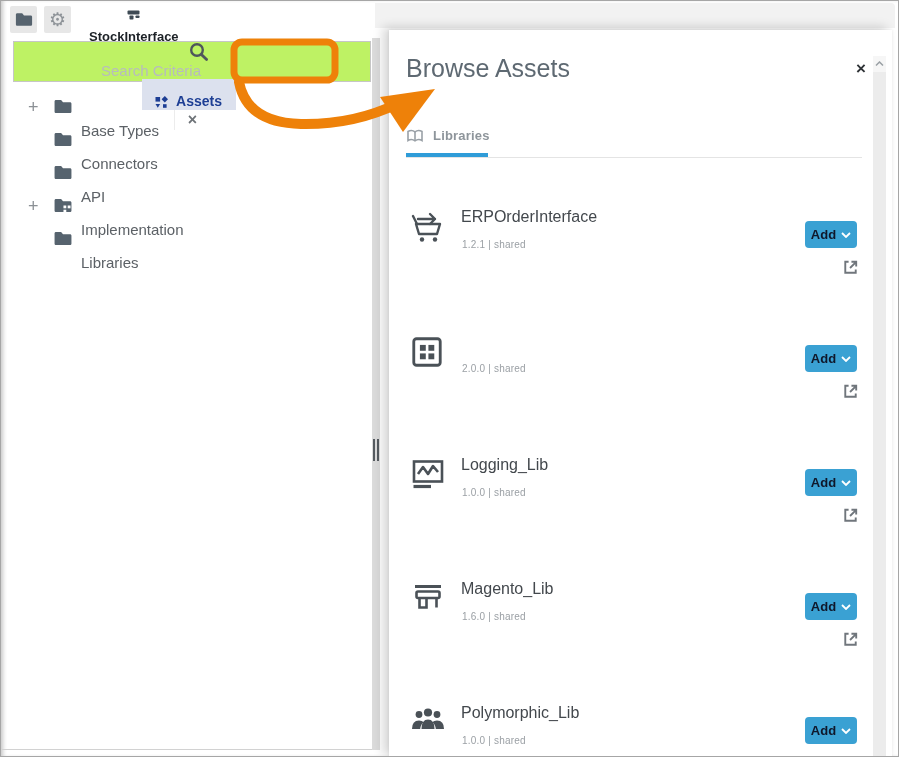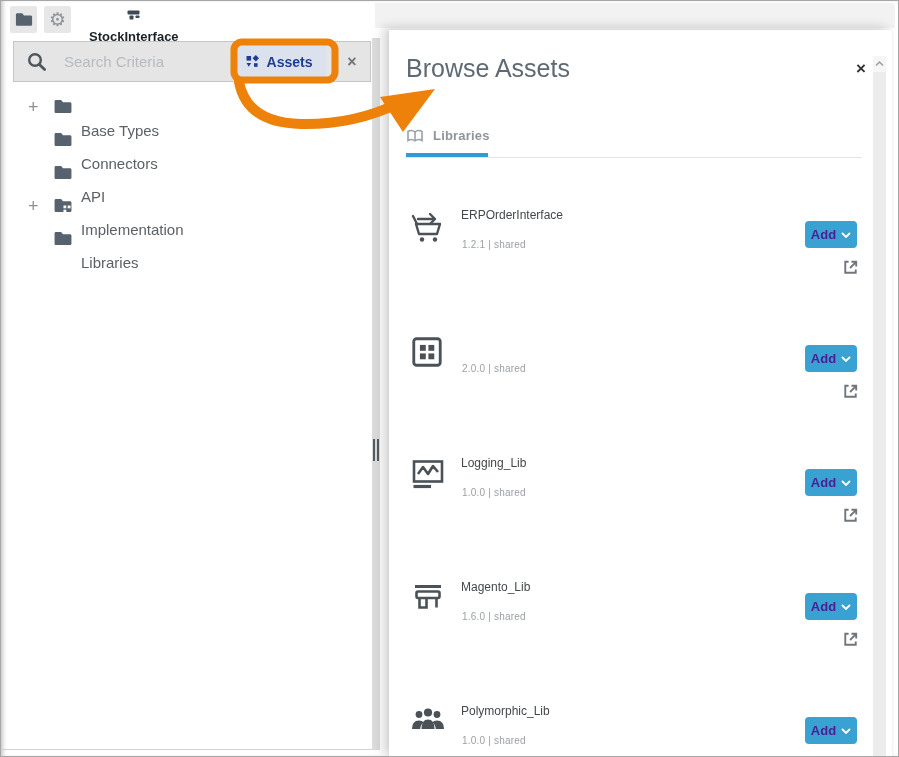--- a/index.html
+++ b/index.html
@@ -11,27 +11,27 @@
   }
   
   .tool-btn{position:absolute;width:27px;height:27px;background:#e7e7e7;border:none;border-radius:2px;
     display:flex;align-items:center;justify-content:center;cursor:pointer;padding:0;}
   .btn-folder{left:9px;top:5px;}
   .btn-gear{left:43px;top:5px;font-size:19px;color:#8e9398;line-height:1;}
   .project-tab{position:absolute;left:88px;top:9px;display:flex;align-items:center;gap:7px;cursor:pointer;flex-direction:column;}
   .project-label{font-size:13px;font-weight:700;color:#1c2126;}
   
   .search-box{position:absolute;left:12px;top:40px;width:358px;height:41px;box-sizing:border-box;
-    border:1px solid #c6c6c6;background:#e5e5e5;display:flex;align-items:center;}
+    border:1px solid #c6c6c6;background:#bef264;display:flex;align-items:center;flex-direction:column;}
   .search-icon{margin-left:13px;display:flex;}
   .search-input{flex:1;border:none;outline:none;background:transparent;font-family:"Liberation Sans",sans-serif;
     font-size:15px;color:#45494e;padding:0 0 0 17px;min-width:0;}
   .search-input::placeholder{color:#b7bbbf;}
   .assets-btn{width:94px;height:31px;flex:0 0 auto;background:#dce1ee;border:none;cursor:pointer;
-    display:flex;align-items:center;justify-content:center;gap:8px;margin-right:7px;
+    display:flex;align-items:flex-end;justify-content:center;gap:8px;margin-right:7px;
     color:#1d3e94;font-weight:700;font-size:14px;font-family:"Liberation Sans",sans-serif;}
   .search-close{width:37px;height:100%;border:none;background:transparent;border-left:1px solid #ececec;
     color:#6e7378;font-size:16px;font-weight:700;cursor:pointer;display:flex;align-items:center;justify-content:center;}
   
   .tree{position:absolute;left:12px;top:89px;width:352px;}
   .tree-row{display:flex;align-items:center;height:33px;cursor:pointer;}
   .tree-expander{width:40px;box-sizing:border-box;padding-left:15px;font-size:18px;color:#8b9095;line-height:1;}
   .tree-folder{display:flex;margin-right:8px;}
   .tree-label{font-size:15px;color:#5c6166;margin-top:48px;}
   
@@ -48,24 +48,24 @@
     font-size:17px;font-weight:700;color:#2e3236;line-height:1;font-family:"Liberation Sans",sans-serif;}
   .scrollbar{position:absolute;top:26px;right:6px;width:13px;bottom:0;background:#ececec;}
   .scroll-up{height:16px;background:#f6f6f6;display:flex;align-items:center;justify-content:center;cursor:pointer;}
   .tab-row{position:absolute;left:17px;top:98px;display:flex;align-items:center;gap:9px;cursor:pointer;}
   .tab-label{font-size:13px;font-weight:700;color:#8e959b;letter-spacing:.2px;}
   .tab-underline{position:absolute;left:17px;top:123px;width:82px;height:4px;background:#2f9cd8;}
   .tab-divider{position:absolute;left:17px;top:127px;width:456px;height:1px;background:#e4e4e4;}
   .asset-list{position:absolute;left:0;top:128px;width:484px;bottom:0;overflow:hidden;}
   .asset-row{position:relative;height:124px;}
   .asset-icon{position:absolute;left:21px;top:53px;display:flex;}
-  .asset-name{position:absolute;left:72px;top:50px;font-size:12px;color:#43484d;}
+  .asset-name{position:absolute;left:72px;top:50px;font-size:16px;color:#43484d;}
   .asset-version{position:absolute;left:73px;top:81px;font-size:10px;color:#9ba0a5;letter-spacing:.2px;}
   .add-btn{position:absolute;right:16px;top:63px;width:52px;height:27px;background:#3aa1d3;border:none;border-radius:4px;
-    color:#4c1d95;font-weight:700;font-size:13px;font-family:"Liberation Sans",sans-serif;
+    color:#0f172a;font-weight:700;font-size:13px;font-family:"Liberation Sans",sans-serif;
     display:flex;align-items:center;justify-content:center;gap:5px;cursor:pointer;}
   .ext-link{position:absolute;right:13px;top:100px;border:none;background:none;padding:0;cursor:pointer;display:flex;}
   
   .annotation{position:absolute;left:0;top:0;width:899px;height:757px;pointer-events:none;z-index:50;}
 </style>
 </head>
 <body>
 
 <div class="screen">
 

